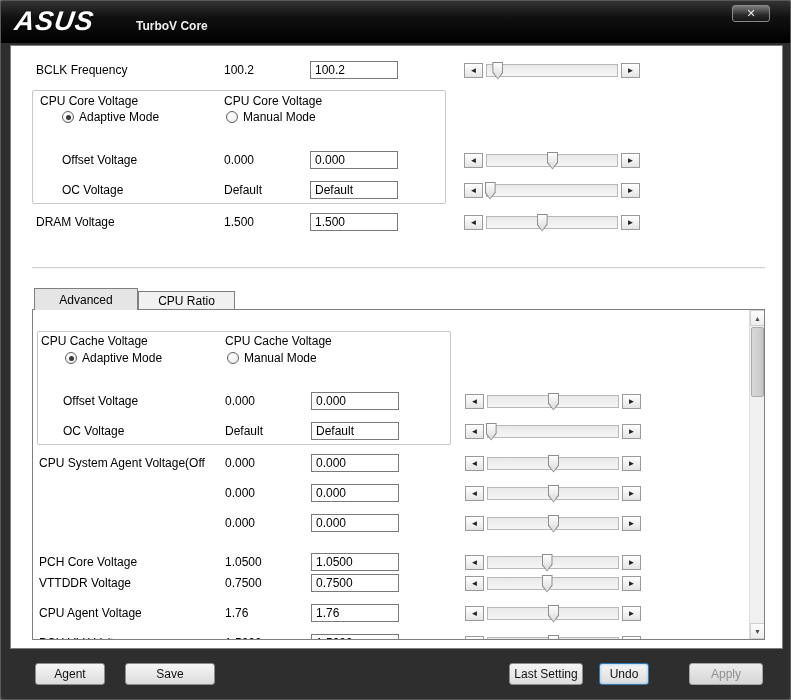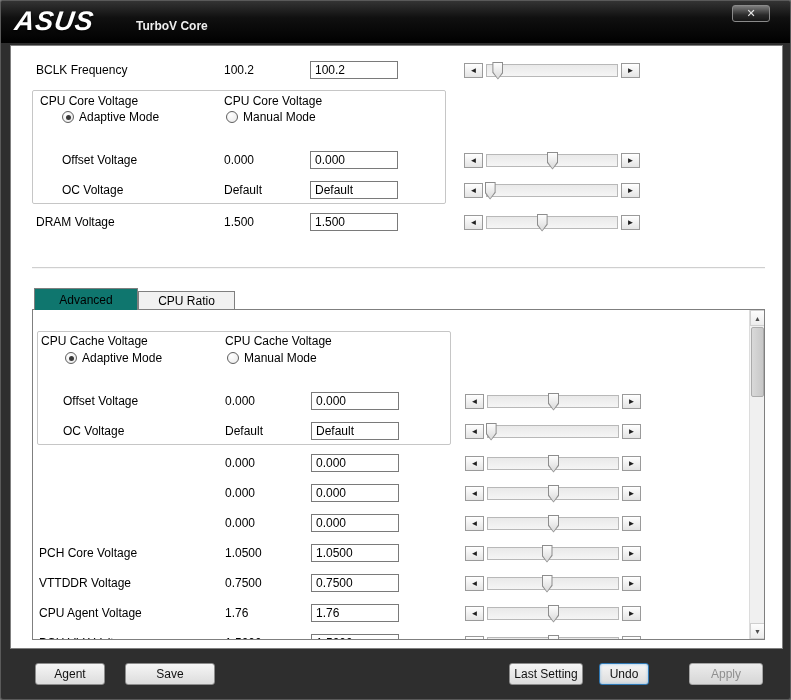--- a/index.html
+++ b/index.html
@@ -74,21 +74,21 @@
     background:linear-gradient(180deg,#fdfdfd,#d9d9d9);
   }
   
   .divider{ position:absolute; left:21px; width:733px; height:2px;
     border-top:1px solid #cfcfcf; border-bottom:1px solid #f6f6f6; }
   
   .tab{
     position:absolute; font-size:12px; display:flex; align-items:center; justify-content:center;
     border:1px solid #7f7f7f; cursor:default;
   }
-  .tab.active{ background:#0f766e; border-bottom:none; z-index:3; height:22px; top:242px; }
+  .tab.active{ background:#e5e5e5; border-bottom:none; z-index:3; height:22px; top:242px; }
   .tab.inactive{ background:#f1f1f1; height:19px; top:245px; z-index:1;justify-content:center; }
   
   .panel{
     position:absolute; left:21px; top:263px; width:733px; height:331px;
     border:1px solid #7f7f7f; background:#fff; overflow:hidden; z-index:2;
   }
   
   .scrollbar{ position:absolute; top:0; right:0; bottom:0; width:15px; background:#f0f0f0; border-left:1px solid #dcdcdc; }
   .sb-btn{
     position:absolute; left:0; width:15px; height:16px; background:linear-gradient(#fdfdfd,#ececec);
@@ -241,20 +241,21 @@
             <div class="sl-track">
               <div class="sl-thumb" style="left:calc(2% - 5px)">
                 <div class="sl-thumb-in"></div>
               </div>
             </div>
             <div class="sl-arrow">►</div>
           </div>
       </div>
 
       <div class="row" style="top:144px">
+        <span class="cl">CPU System Agent Voltage(Off</span>
         <span class="cv">0.000</span>
         <input class="ci" value="0.000" style="">
         <div class="cs">
             <div class="sl-arrow">◄</div>
             <div class="sl-track">
               <div class="sl-thumb" style="left:calc(50% - 5px)">
                 <div class="sl-thumb-in"></div>
               </div>
             </div>
             <div class="sl-arrow">►</div>
@@ -282,21 +283,21 @@
             <div class="sl-arrow">◄</div>
             <div class="sl-track">
               <div class="sl-thumb" style="left:calc(50% - 5px)">
                 <div class="sl-thumb-in"></div>
               </div>
             </div>
             <div class="sl-arrow">►</div>
           </div>
       </div>
 
-      <div class="row" style="top:234px">
+      <div class="row" style="top:243px">
         <span class="cl">PCH Core Voltage</span>
         <span class="cv">1.0500</span>
         <input class="ci" value="1.0500" style="">
         <div class="cs">
             <div class="sl-arrow">◄</div>
             <div class="sl-track">
               <div class="sl-thumb" style="left:calc(45% - 5px)">
                 <div class="sl-thumb-in"></div>
               </div>
             </div>

